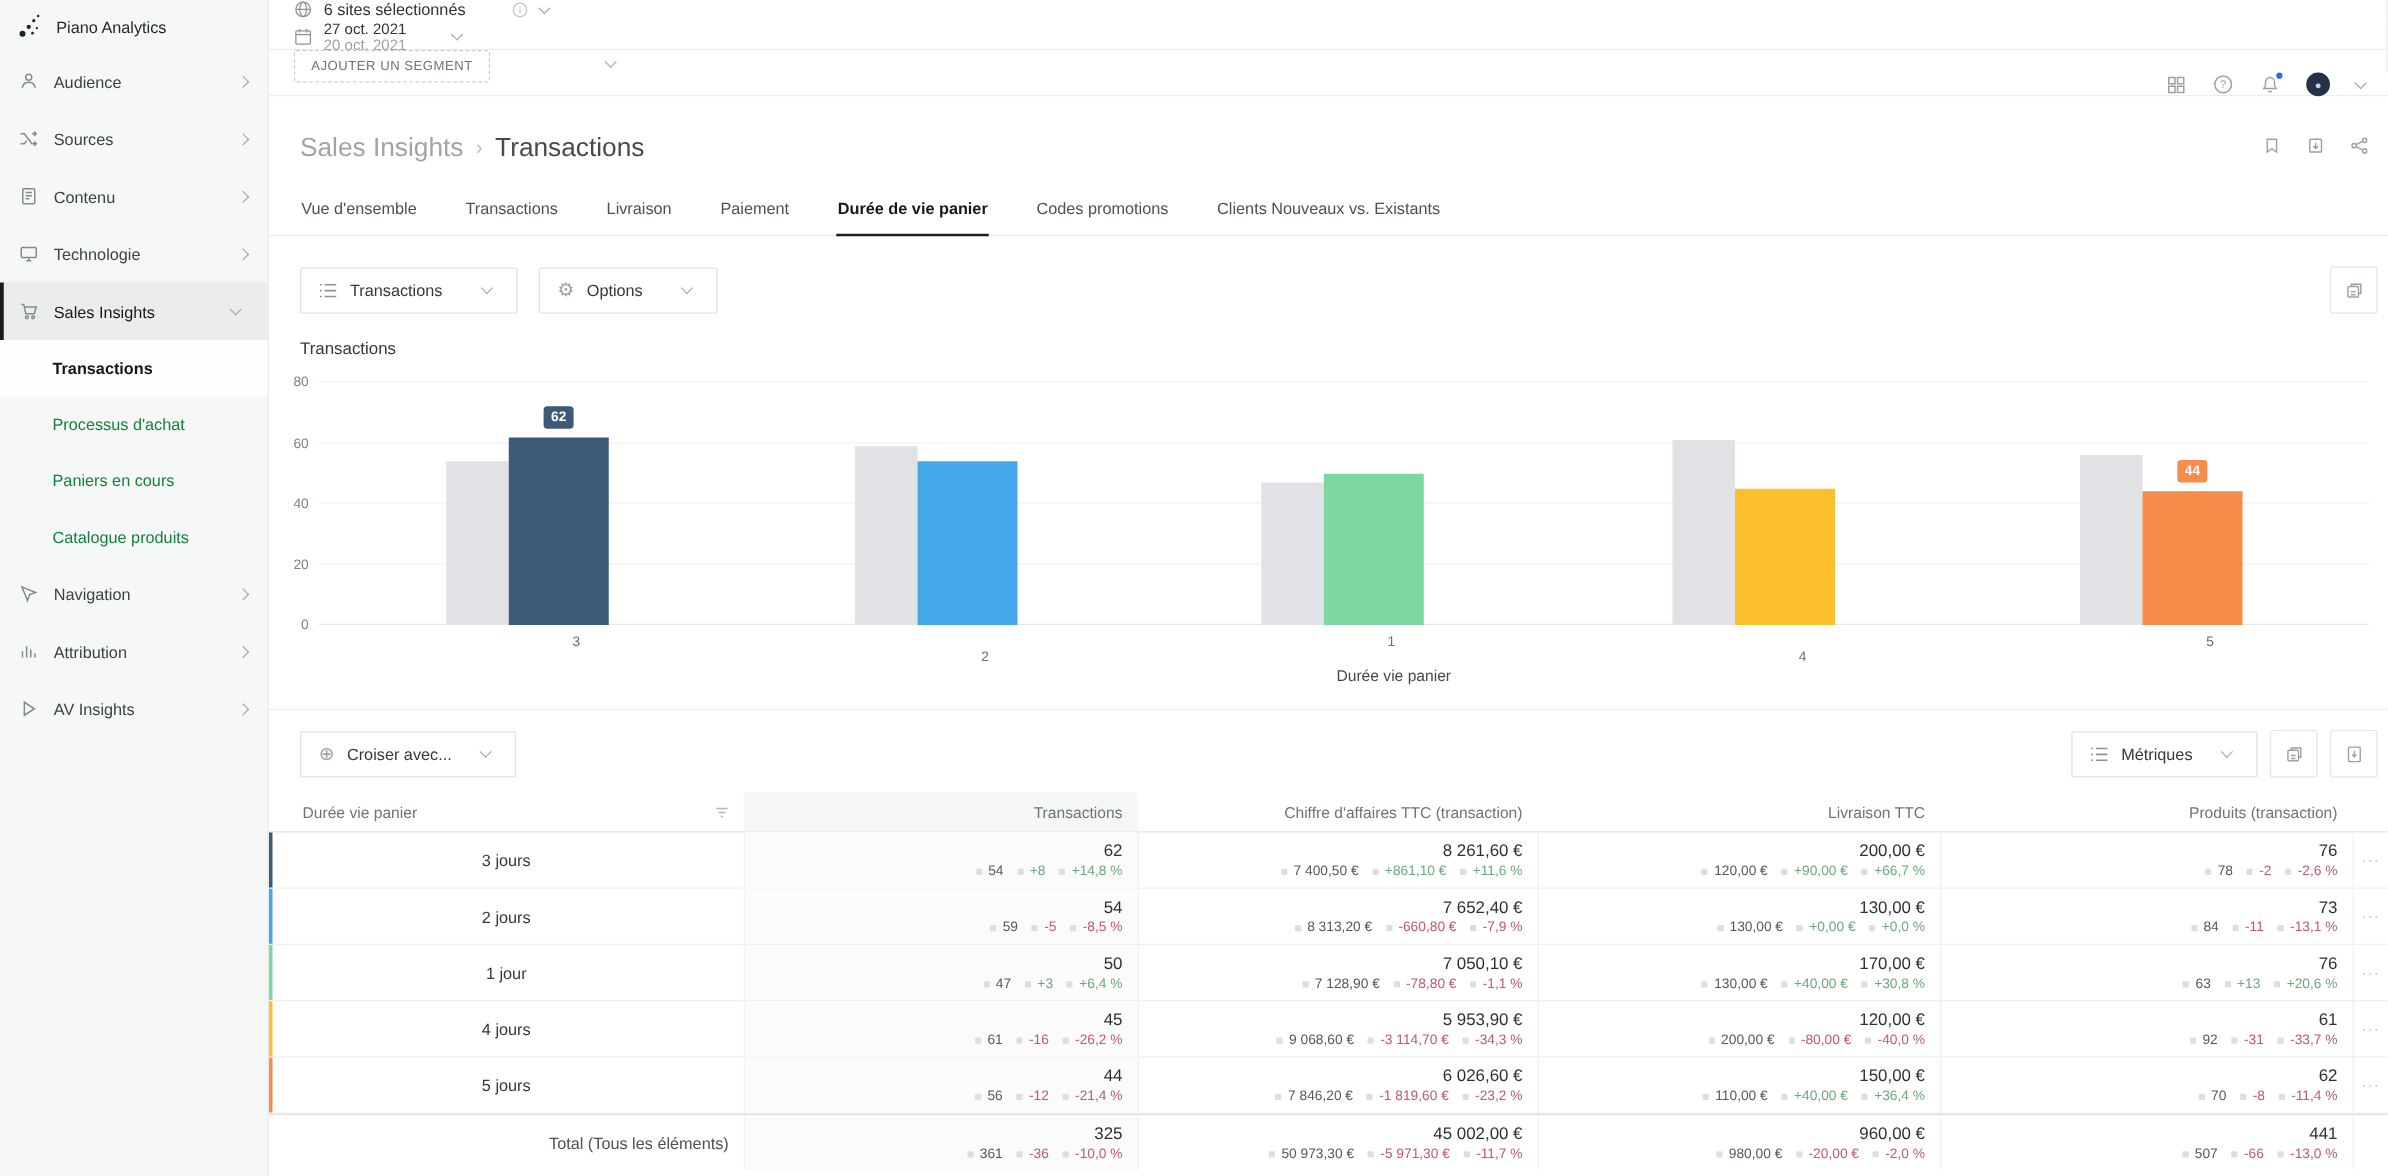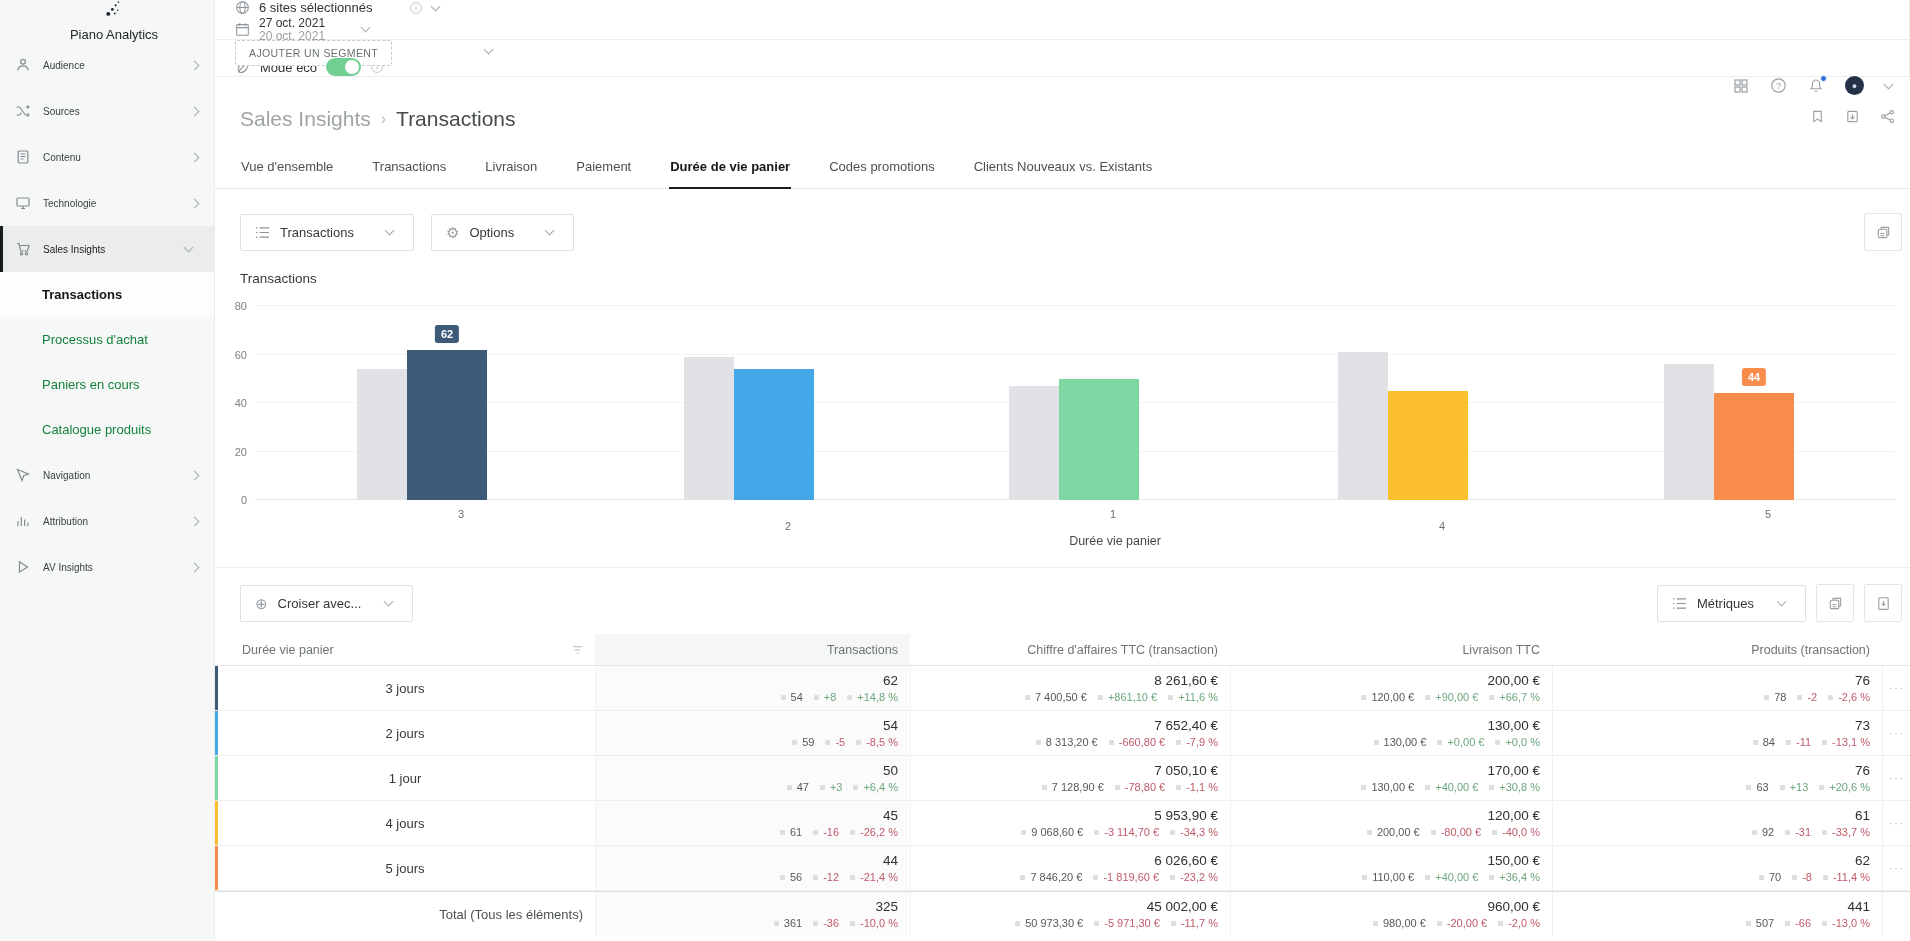--- a/index.html
+++ b/index.html
@@ -2,25 +2,25 @@
 <html><head>
 <meta charset="utf-8">
 <style>
 * { margin:0; padding:0; box-sizing:border-box; }
 html,body { width:1910px; height:941px; overflow:hidden; background:#fff;
   font-family:"Liberation Sans",sans-serif; color:#333; font-size:13px; }
 
 
 .sidebar { position:fixed; left:0; top:0; width:215px; height:941px;
   background:#f6f7f7; border-right:1px solid #ececec; z-index:5; }
-.logo-row { height:42px; display:flex; align-items:center; padding-left:14px; gap:9px;flex-direction:column; }
+.logo-row { height:42px; display:flex; align-items:center; padding-left:14px; gap:9px; }
 .brand-name { font-size:13px; color:#23282b; }
 .side-item { height:46px; display:flex; align-items:center; padding:0 16px 0 15px;
   cursor:pointer; position:relative; color:#3c4246; }
-.side-item .lbl { margin-left:12px; flex:1; font-size:10px; }
+.side-item .lbl { margin-left:12px; flex:1; font-size:13px; }
 .side-item.selected { background:#ebecec; border-left:3px solid #181b20; padding-left:12px; }
 .side-item.selected .lbl { color:#17191b; }
 .side-sub { height:45px; display:flex; align-items:center; padding-left:42px;
   color:#15803d; cursor:pointer; font-size:13px; }
 .side-sub.active { background:#fcfdfd; color:#141617; font-weight:bold; }
 .chv { display:inline-block; width:7px; height:7px; border-right:1.4px solid #a4abb0;
   border-bottom:1.4px solid #a4abb0; transform:rotate(-45deg); margin-top:1px; }
 .chv.down { transform:rotate(45deg); margin-top:-3px; }
 
 
@@ -234,35 +234,20 @@
       <span class="chv down"></span>
     </div>
     <div class="tb-sec alerts">
       <svg width="15" height="15" viewBox="0 0 16 16" fill="none" stroke="#8d9499" stroke-width="1.1">
         <path d="M8 2a3.6 3.6 0 0 0-3.6 3.6v2.9L3 10.8h10l-1.4-2.3V5.6A3.6 3.6 0 0 0 8 2z"></path>
           <path d="M6.7 12.6a1.4 1.4 0 0 0 2.6 0"></path>
       </svg>
       <span class="lbl">Mes alertes</span>
       <span class="chv down"></span>
     </div>
-    <div class="tb-sec">
-      <svg width="16" height="16" viewBox="0 0 16 16" fill="none" stroke="#8d9499" stroke-width="1.1">
-        <path d="M13.5 2.5C7 3 3.5 6 3.3 10.2c-.1 1.8.8 3.3 2.5 3.3 4.5 0 7.7-4.7 7.7-11z"></path>
-          <path d="M3.5 13.5C5.5 9.5 8.5 7 12 5.5"></path>
-      </svg>
-      <span class="lbl">Mode éco</span>
-      <div class="toggle" style="background: rgb(114, 207, 146);">
-          <div class="knob"></div>
-        </div>
-      <svg width="14" height="14" viewBox="0 0 16 16" fill="none" stroke="#c0c5c8" stroke-width="1.1">
-        <circle cx="8" cy="8" r="6.2"></circle>
-          <path d="M8 7v4"></path>
-          <circle cx="8" cy="4.8" r="0.7" fill="#c0c5c8" stroke="none"></circle>
-      </svg>
-    </div>
     <div class="tb-right">
       <span class="tb-icon">
         <svg width="16" height="16" viewBox="0 0 16 16" fill="none" stroke="#9aa0a4" stroke-width="1.2">
           <rect x="2" y="2" width="5" height="5"></rect>
             <rect x="9" y="2" width="5" height="5"></rect>
             <rect x="2" y="9" width="5" height="5"></rect>
             <rect x="9" y="9" width="5" height="5"></rect>
         </svg>
       </span>
       <span class="tb-icon">

